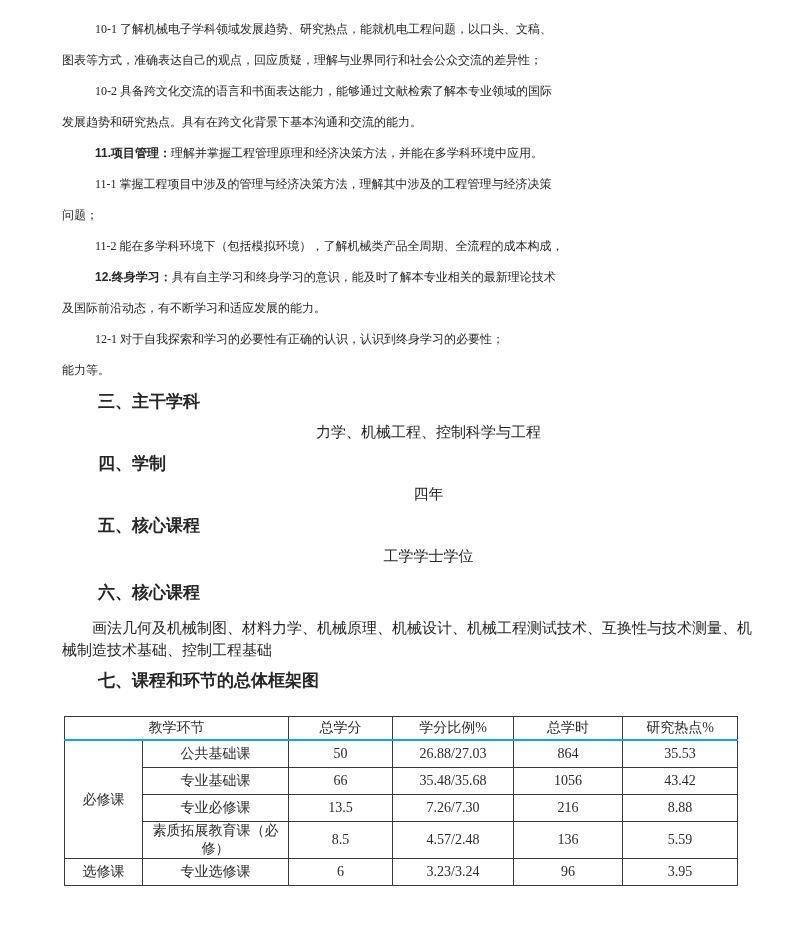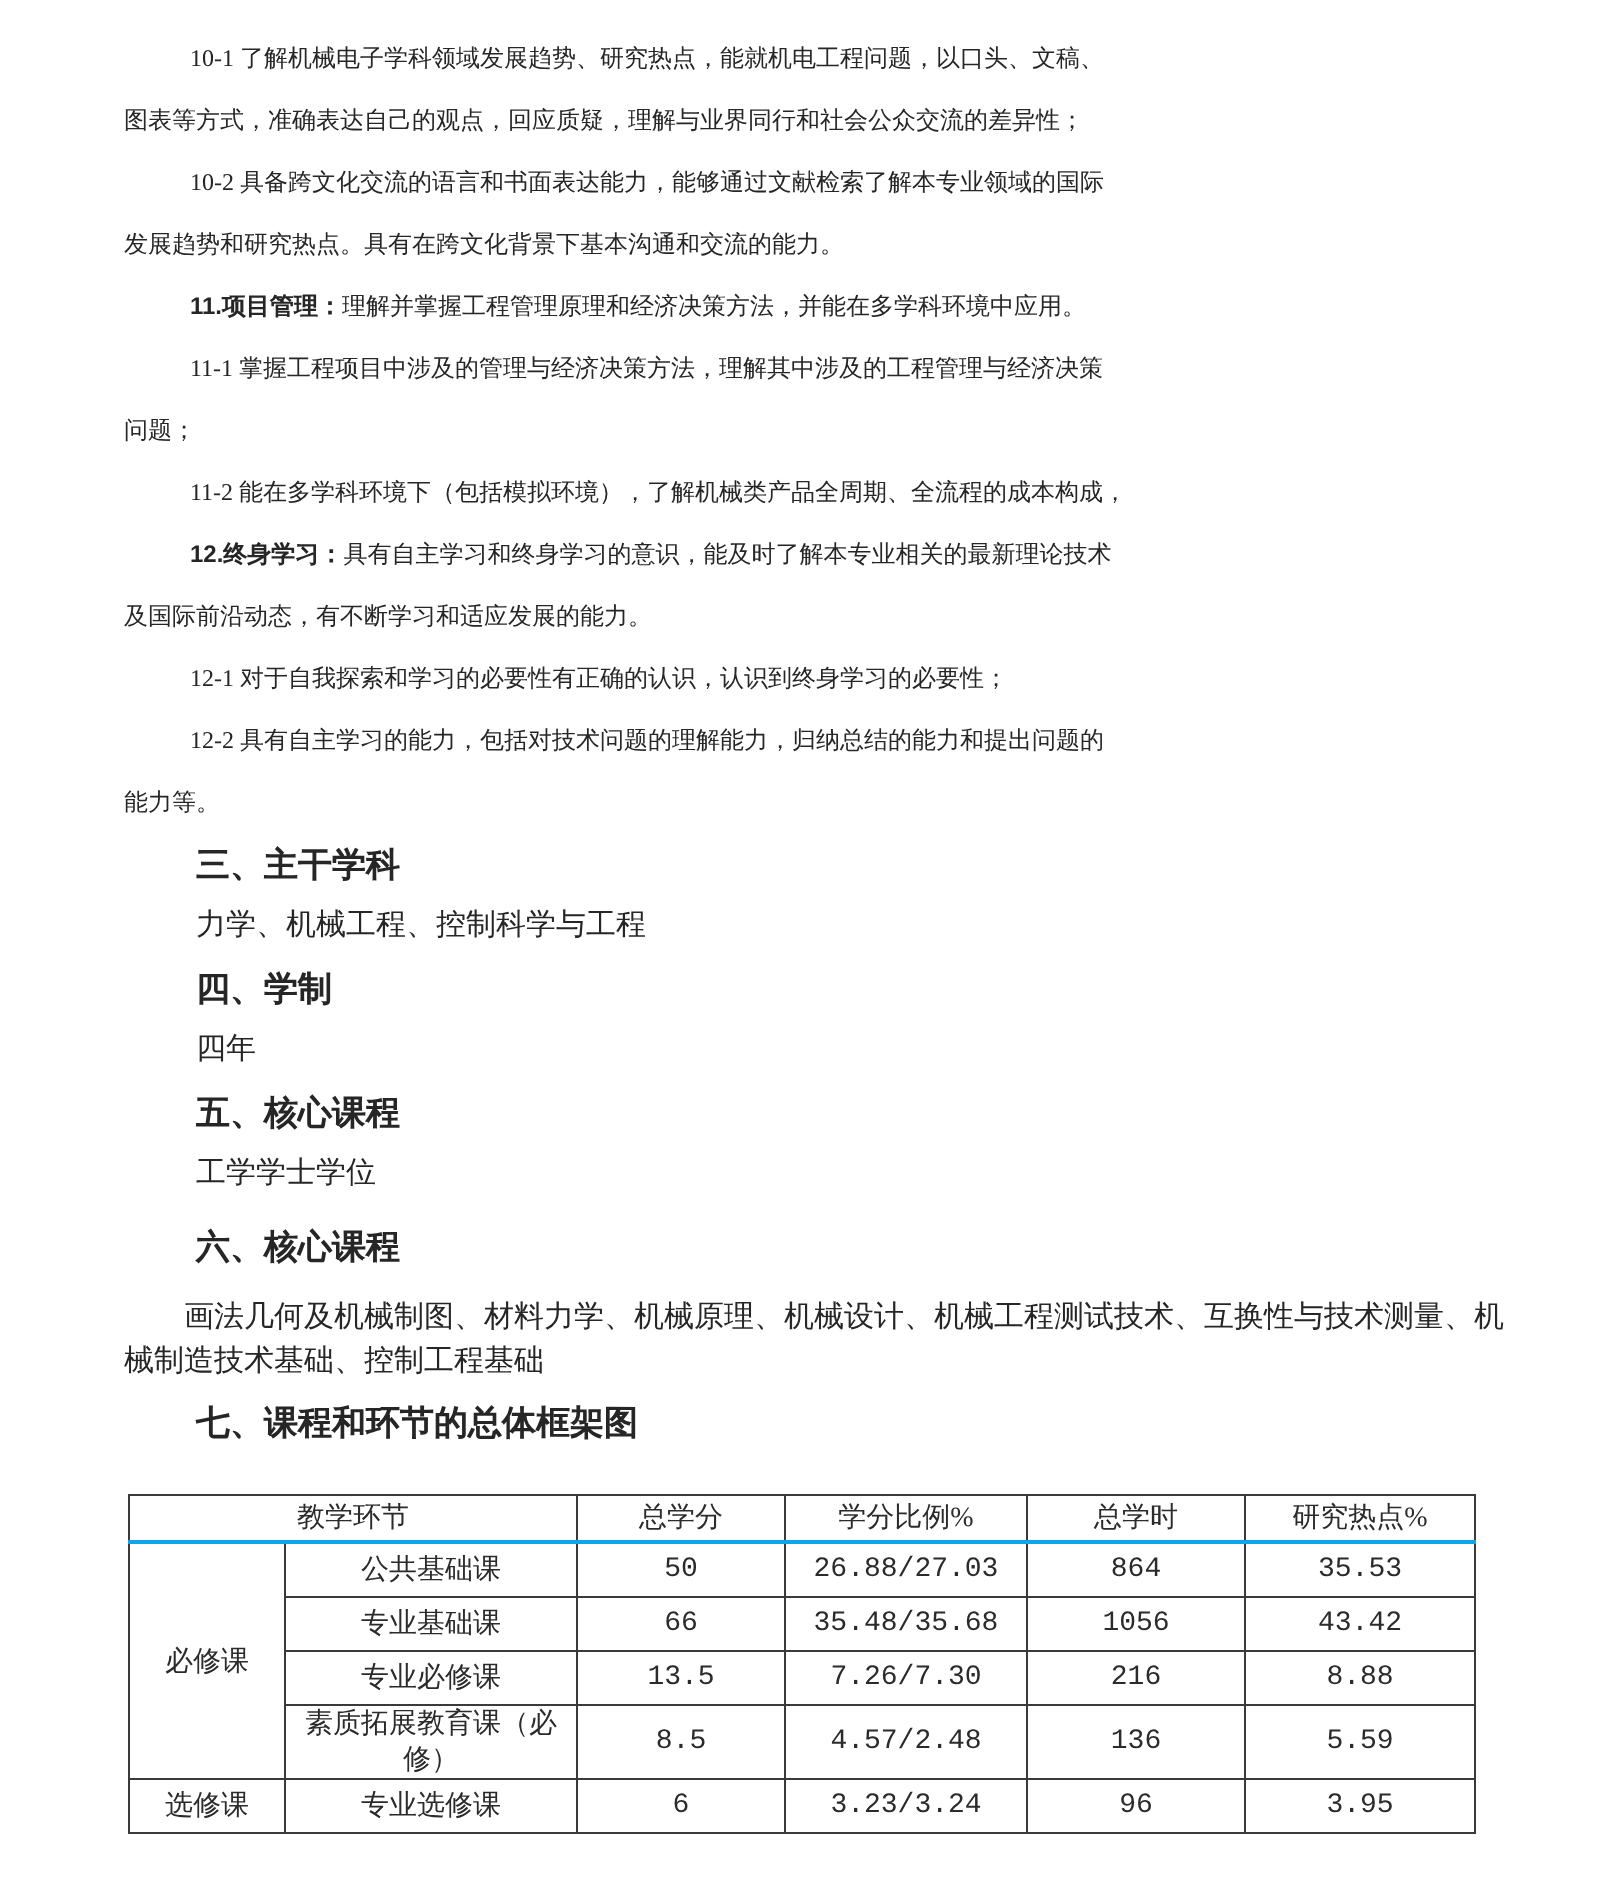--- a/index.html
+++ b/index.html
@@ -14,57 +14,56 @@
     font-family:"Liberation Sans","DejaVu Sans",sans-serif;
     font-weight:700;
   }
   .body { font-size:12px; line-height:31px; height:31px; }
   .body.indent { padding-left:33px; }
   .heading {
     font-family:"Liberation Sans","DejaVu Sans",sans-serif;
     font-weight:700; font-size:17px; line-height:31px; height:31px;
     padding-left:36px;
   }
-  .info { font-size:15px; line-height:31px; height:31px; padding-left:36px; }
+  .info { font-size:15px; line-height:31px; height:31px; padding-left:36px;text-align:center; }
   .core { font-size:15px; line-height:22px; height:22px; }
   .core.indent { padding-left:30px; }
   
   [data-name="doc-line-20"] { margin-top:5px; }   
   [data-name="doc-line-21"] { margin-top:9px; }   
   [data-name="doc-line-23"] { margin-top:4px; }   
 
   table.framework {
     border-collapse:collapse; table-layout:fixed;
     width:673px; margin:20px 0 0 2px;
     font-size:14px; color:#2b2b2b;
   }
   table.framework th, table.framework td {
     border:1px solid #3a3a3a; text-align:center; vertical-align:middle;
     font-weight:normal; padding:0; overflow:hidden;
   }
   table.framework thead th { height:22px; border-bottom:2px solid #0ea5e9; }
-  table.framework tbody td { height:26px;font-family:Liberation Mono, monospace; }
+  table.framework tbody td { height:26px; }
 </style>
 </head>
 <body>
 
 <div class="doc" data-name="document-page">
   <div data-name="document-body">
       <div class="line body indent" data-name="doc-line-0">10-1 了解机械电子学科领域发展趋势、研究热点，能就机电工程问题，以口头、文稿、</div>
       <div class="line body" data-name="doc-line-1">图表等方式，准确表达自己的观点，回应质疑，理解与业界同行和社会公众交流的差异性；</div>
       <div class="line body indent" data-name="doc-line-2">10-2 具备跨文化交流的语言和书面表达能力，能够通过文献检索了解本专业领域的国际</div>
       <div class="line body" data-name="doc-line-3">发展趋势和研究热点。具有在跨文化背景下基本沟通和交流的能力。</div>
       <div class="line body indent" data-name="doc-line-4"><b data-name="doc-line-4-bold-prefix">11.项目管理：</b>理解并掌握工程管理原理和经济决策方法，并能在多学科环境中应用。</div>
       <div class="line body indent" data-name="doc-line-5">11-1 掌握工程项目中涉及的管理与经济决策方法，理解其中涉及的工程管理与经济决策</div>
       <div class="line body" data-name="doc-line-6">问题；</div>
       <div class="line body indent" data-name="doc-line-7">11-2 能在多学科环境下（包括模拟环境），了解机械类产品全周期、全流程的成本构成，</div>
       <div class="line body indent" data-name="doc-line-9"><b data-name="doc-line-9-bold-prefix">12.终身学习：</b>具有自主学习和终身学习的意识，能及时了解本专业相关的最新理论技术</div>
       <div class="line body" data-name="doc-line-10">及国际前沿动态，有不断学习和适应发展的能力。</div>
       <div class="line body indent" data-name="doc-line-11">12-1 对于自我探索和学习的必要性有正确的认识，认识到终身学习的必要性；</div>
-      <div class="line body indent" data-name="doc-line-12">12-2 具有自主学习的能力，包括对技术问题的理解能力，归纳总结的能力和提出问题的</div>
       <div class="line body" data-name="doc-line-13">能力等。</div>
       <div class="line heading" data-name="doc-line-14">三、主干学科</div>
       <div class="line info" data-name="doc-line-15">力学、机械工程、控制科学与工程</div>
       <div class="line heading" data-name="doc-line-16">四、学制</div>
       <div class="line info" data-name="doc-line-17">四年</div>
       <div class="line heading" data-name="doc-line-18">五、核心课程</div>
       <div class="line info" data-name="doc-line-19">工学学士学位</div>
       <div class="line heading" data-name="doc-line-20">六、核心课程</div>
       <div class="line core indent" data-name="doc-line-21">画法几何及机械制图、材料力学、机械原理、机械设计、机械工程测试技术、互换性与技术测量、机</div>
       <div class="line core" data-name="doc-line-22">械制造技术基础、控制工程基础</div>

